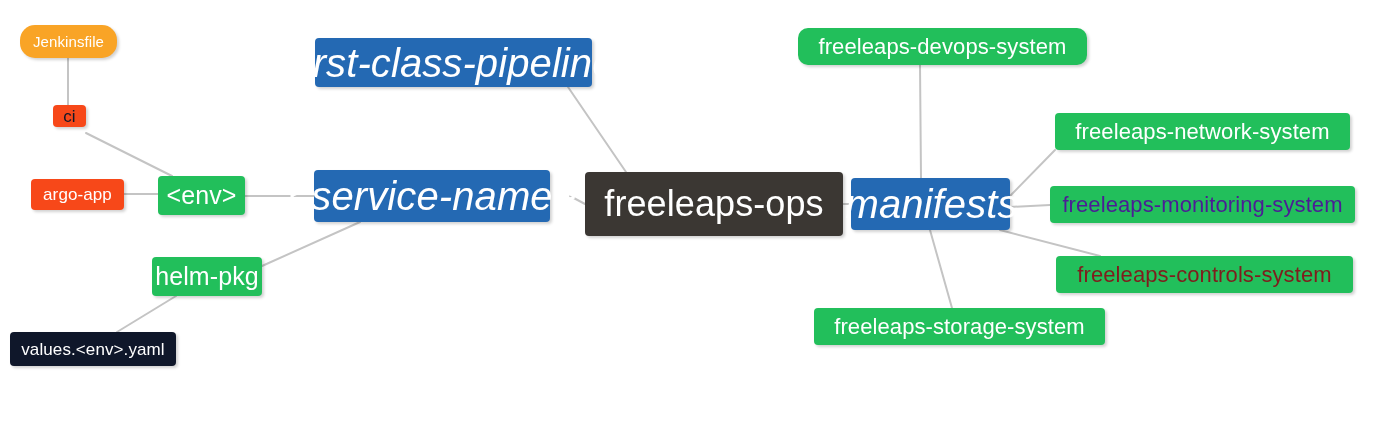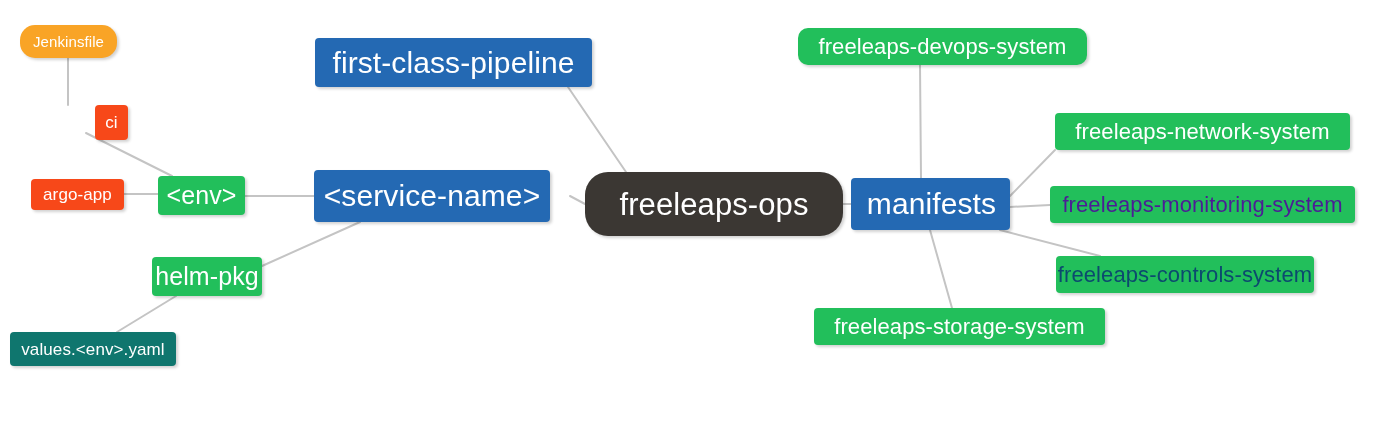--- a/index.html
+++ b/index.html
@@ -37,22 +37,22 @@
     color: #ffffff;
     border-radius: 4px;
     white-space: nowrap;
     line-height: 1;
     text-align: center;
     box-shadow: 2px 2px 3px rgba(0,0,0,0.18);
     padding: 0 10px;
     letter-spacing: 0.1px;
   }
   
-  .tier-root   { font-size: 31px; border-radius: 23px; }
-  .tier-major  { font-size: 30px; }
+  .tier-root   { font-size: 36px; }
+  .tier-major  { font-size: 40px; font-style: italic; }
   .tier-mid    { font-size: 25px; }
   .tier-leafL  { font-size: 22px; }
   .tier-small  { font-size: 17px; }
   .tier-tiny   { font-size: 15px; }
 </style>
 </head>
 <body>
 
 <div id="mindmap">
   <svg id="edge-layer" viewBox="0 0 1390 421" width="1390" height="421" xmlns="http://www.w3.org/2000/svg">
@@ -72,22 +72,22 @@
       <line x1="930" y1="230" x2="952" y2="308" stroke="#c4c4c4" stroke-width="2" stroke-linecap="round"></line>
     </svg>
   <div id="node-layer">
       <div class="node tier-root" style="left: 585px; top: 172px; width: 258px; height: 64px; background: rgb(59, 55, 51); color: rgb(255, 255, 255);">freeleaps-ops</div>
       <div class="node tier-major" style="left: 315px; top: 38px; width: 277px; height: 49px; background: rgb(36, 105, 179); color: rgb(255, 255, 255);">first-class-pipeline</div>
       <div class="node tier-major" style="left: 314px; top: 170px; width: 236px; height: 52px; background: rgb(36, 105, 179); color: rgb(255, 255, 255);">&lt;service-name&gt;</div>
       <div class="node tier-major" style="left: 851px; top: 178px; width: 159px; height: 52px; background: rgb(36, 105, 179); color: rgb(255, 255, 255); padding-left: 12px;">manifests</div>
       <div class="node tier-mid" style="left: 158px; top: 176px; width: 87px; height: 39px; background: rgb(34, 191, 91); color: rgb(255, 255, 255);">&lt;env&gt;</div>
       <div class="node tier-mid" style="left: 152px; top: 257px; width: 110px; height: 39px; background: rgb(34, 191, 91); color: rgb(255, 255, 255);">helm-pkg</div>
       <div class="node tier-tiny" style="left: 20px; top: 25px; width: 97px; height: 33px; background: rgb(249, 164, 38); color: rgb(255, 255, 255); border-radius: 15px;">Jenkinsfile</div>
-      <div class="node tier-small" style="left: 53px; top: 105px; width: 33px; height: 35px; background: rgb(247, 72, 25); color: #ffffff; margin-left: 42px;">ci</div>
+      <div class="node tier-small" style="left: 53px; top: 105px; width: 33px; height: 22px; background: rgb(247, 72, 25); color: #0f172a;">ci</div>
       <div class="node tier-small" style="left: 31px; top: 179px; width: 93px; height: 31px; background: rgb(247, 72, 25); color: rgb(255, 255, 255);">argo-app</div>
-      <div class="node tier-small" style="left: 10px; top: 332px; width: 166px; height: 34px; background: #0f766e; color: rgb(255, 255, 255);">values.&lt;env&gt;.yaml</div>
+      <div class="node tier-small" style="left: 10px; top: 332px; width: 166px; height: 34px; background: #0f172a; color: rgb(255, 255, 255);">values.&lt;env&gt;.yaml</div>
       <div class="node tier-leafL" style="left: 798px; top: 28px; width: 289px; height: 37px; background: rgb(34, 191, 91); color: rgb(255, 255, 255); border-radius: 10px;">freeleaps-devops-system</div>
       <div class="node tier-leafL" style="left: 1055px; top: 113px; width: 295px; height: 37px; background: rgb(34, 191, 91); color: rgb(255, 255, 255);">freeleaps-network-system</div>
       <div class="node tier-leafL" style="left: 1050px; top: 186px; width: 305px; height: 37px; background: rgb(34, 191, 91); color: #4c1d95;">freeleaps-monitoring-system</div>
-      <div class="node tier-leafL" style="left: 1056px; top: 256px; width: 258px; height: 37px; background: rgb(34, 191, 91); color: #0c4a6e;">freeleaps-controls-system</div>
+      <div class="node tier-leafL" style="left: 1056px; top: 256px; width: 297px; height: 37px; background: rgb(34, 191, 91); color: #7f1d1d;">freeleaps-controls-system</div>
       <div class="node tier-leafL" style="left: 814px; top: 308px; width: 291px; height: 37px; background: rgb(34, 191, 91); color: rgb(255, 255, 255);">freeleaps-storage-system</div>
     </div>
 </div>
 
 </body></html>

